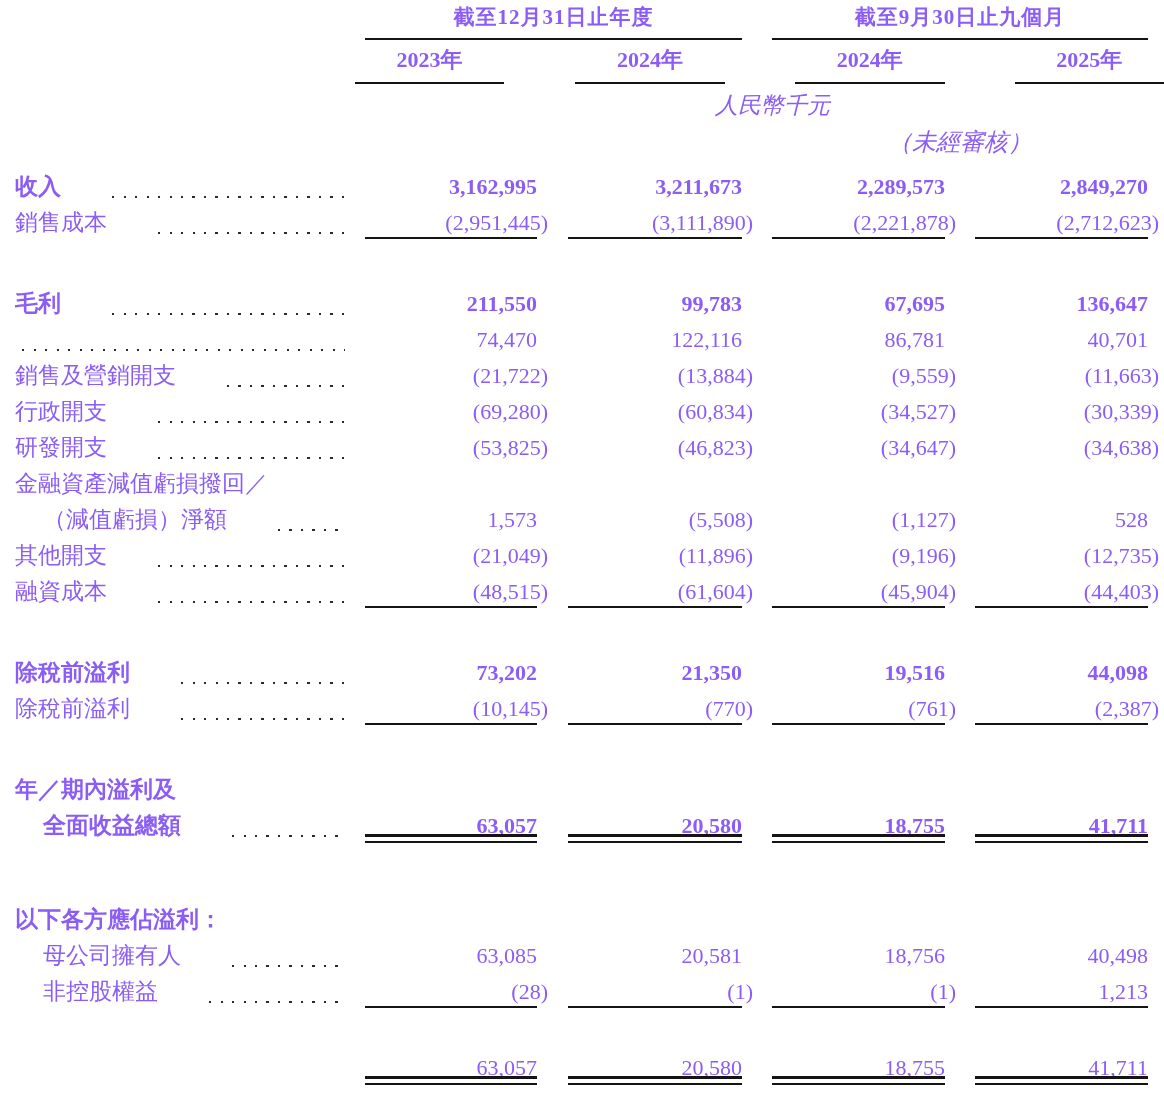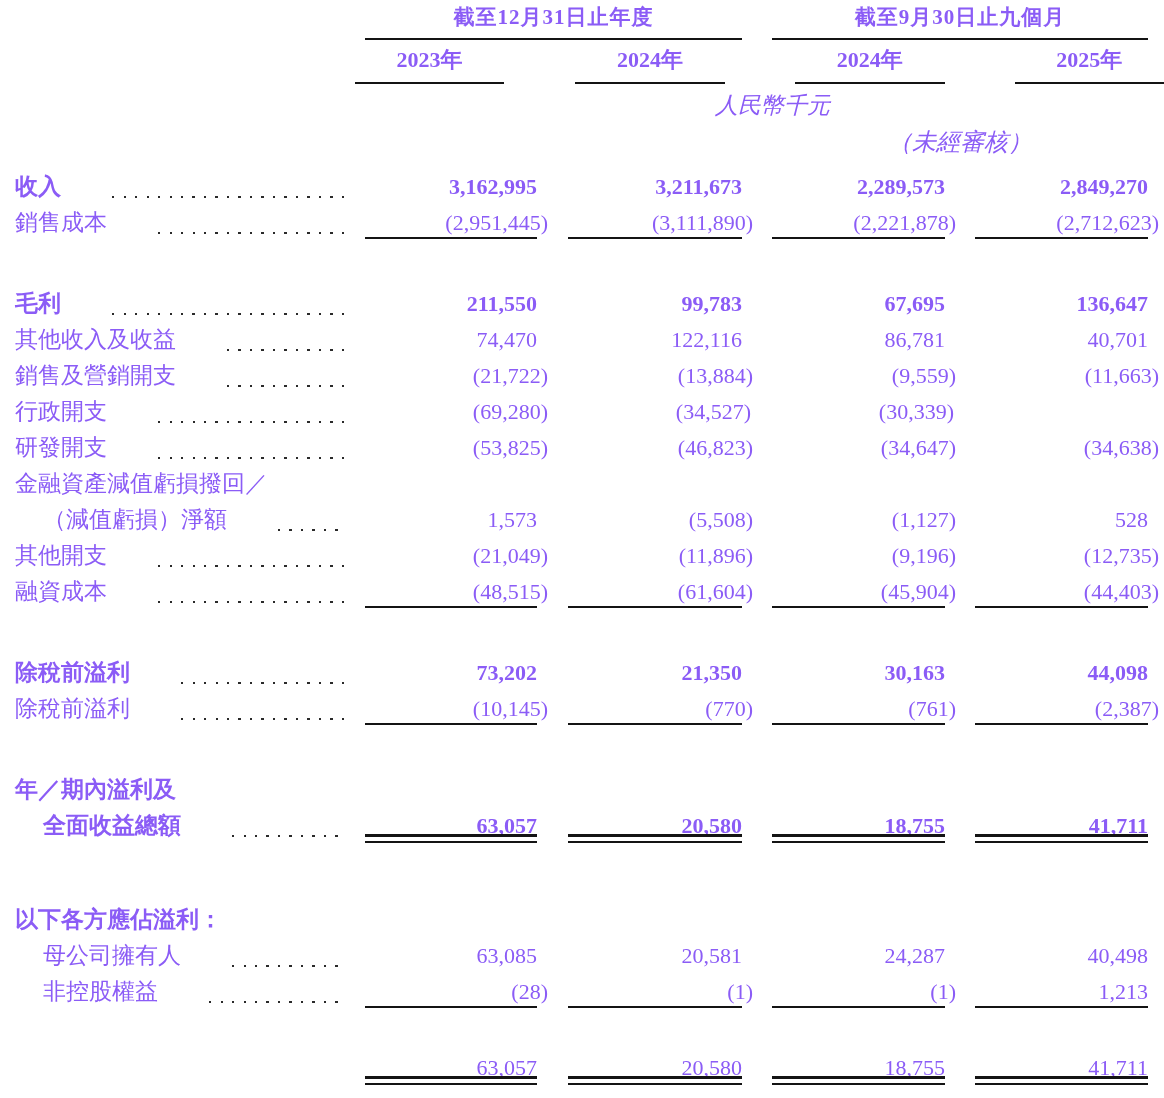--- a/index.html
+++ b/index.html
@@ -136,21 +136,20 @@
       <span class="lbl-text">毛利</span>
       <span class="leader"></span>
     </div>
     <div class="cell val c1"><span class="num">211,550</span></div>
     <div class="cell val c2"><span class="num">99,783</span></div>
     <div class="cell val c3"><span class="num">67,695</span></div>
     <div class="cell val c4"><span class="num">136,647</span></div>
   </div>
       <div class="row">
     <div class="cell label">
-      <span class="lbl-text">其他收入及收益</span>
       <span class="leader"></span>
     </div>
     <div class="cell val c1"><span class="num">74,470</span></div>
     <div class="cell val c2"><span class="num">122,116</span></div>
     <div class="cell val c3"><span class="num">86,781</span></div>
     <div class="cell val c4"><span class="num">40,701</span></div>
   </div>
       <div class="row">
     <div class="cell label">
       <span class="lbl-text">銷售及營銷開支</span>
@@ -160,20 +159,21 @@
     <div class="cell val c2"><span class="num paren">(13,884)</span></div>
     <div class="cell val c3"><span class="num paren">(9,559)</span></div>
     <div class="cell val c4"><span class="num paren">(11,663)</span></div>
   </div>
       <div class="row">
     <div class="cell label">
       <span class="lbl-text">行政開支</span>
       <span class="leader"></span>
     </div>
     <div class="cell val c1"><span class="num paren">(69,280)</span></div>
+    <div class="cell val c2"><span class="num paren">(60,834)</span></div>
     <div class="cell val c3"><span class="num paren">(34,527)</span></div>
     <div class="cell val c4"><span class="num paren">(30,339)</span></div>
   </div>
       <div class="row">
     <div class="cell label">
       <span class="lbl-text">研發開支</span>
       <span class="leader"></span>
     </div>
     <div class="cell val c1"><span class="num paren">(53,825)</span></div>
     <div class="cell val c2"><span class="num paren">(46,823)</span></div>
@@ -221,21 +221,21 @@
     <div class="cell val c4 u-single"><span class="num paren">(44,403)</span></div>
   </div>
       <div class="spacer" style="height: 45px;"></div>
       <div class="row bold bold-vals">
     <div class="cell label">
       <span class="lbl-text">除稅前溢利</span>
       <span class="leader"></span>
     </div>
     <div class="cell val c1"><span class="num">73,202</span></div>
     <div class="cell val c2"><span class="num">21,350</span></div>
-    <div class="cell val c3"><span class="num">30,163</span></div>
+    <div class="cell val c3"><span class="num">19,516</span></div>
     <div class="cell val c4"><span class="num">44,098</span></div>
   </div>
       <div class="row">
     <div class="cell label">
       <span class="lbl-text">除稅前溢利</span>
       <span class="leader"></span>
     </div>
     <div class="cell val c1 u-single"><span class="num paren">(10,145)</span></div>
     <div class="cell val c2 u-single"><span class="num paren">(770)</span></div>
     <div class="cell val c3 u-single"><span class="num paren">(761)</span></div>
@@ -273,21 +273,21 @@
     <div class="cell val c3"><span class="num"></span></div>
     <div class="cell val c4"><span class="num"></span></div>
   </div>
       <div class="row">
     <div class="cell label indent">
       <span class="lbl-text">母公司擁有人</span>
       <span class="leader"></span>
     </div>
     <div class="cell val c1"><span class="num">63,085</span></div>
     <div class="cell val c2"><span class="num">20,581</span></div>
-    <div class="cell val c3"><span class="num">24,287</span></div>
+    <div class="cell val c3"><span class="num">18,756</span></div>
     <div class="cell val c4"><span class="num">40,498</span></div>
   </div>
       <div class="row">
     <div class="cell label indent">
       <span class="lbl-text">非控股權益</span>
       <span class="leader"></span>
     </div>
     <div class="cell val c1 u-single"><span class="num paren">(28)</span></div>
     <div class="cell val c2 u-single"><span class="num paren">(1)</span></div>
     <div class="cell val c3 u-single"><span class="num paren">(1)</span></div>

